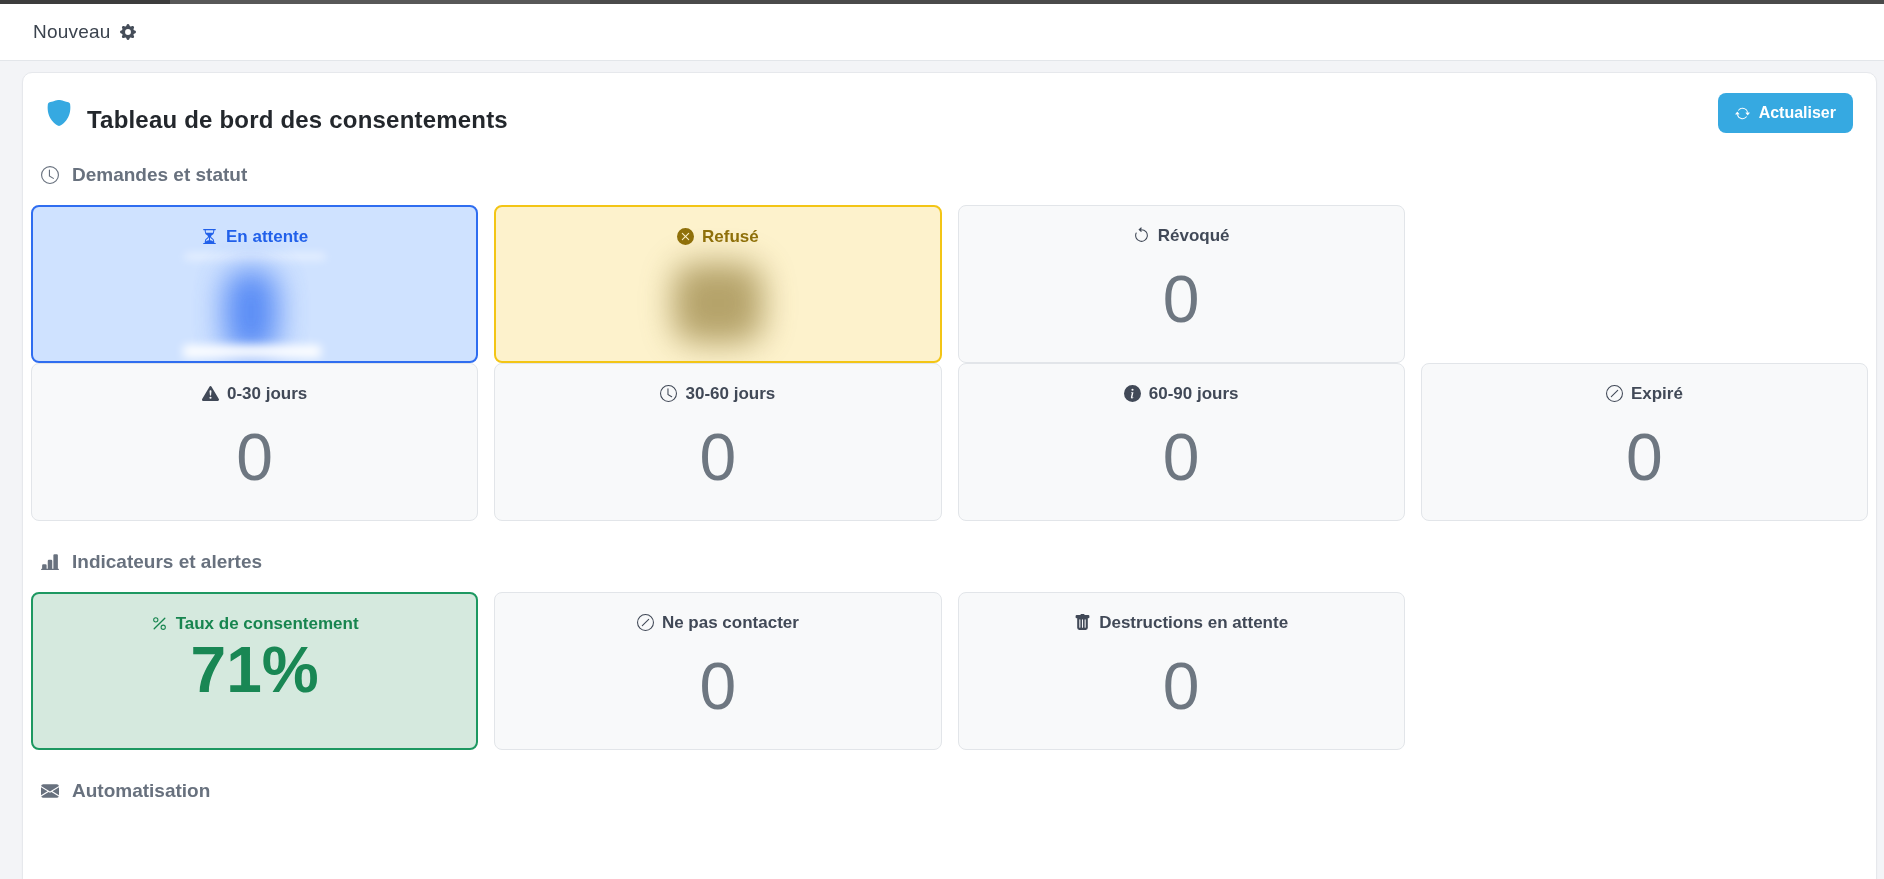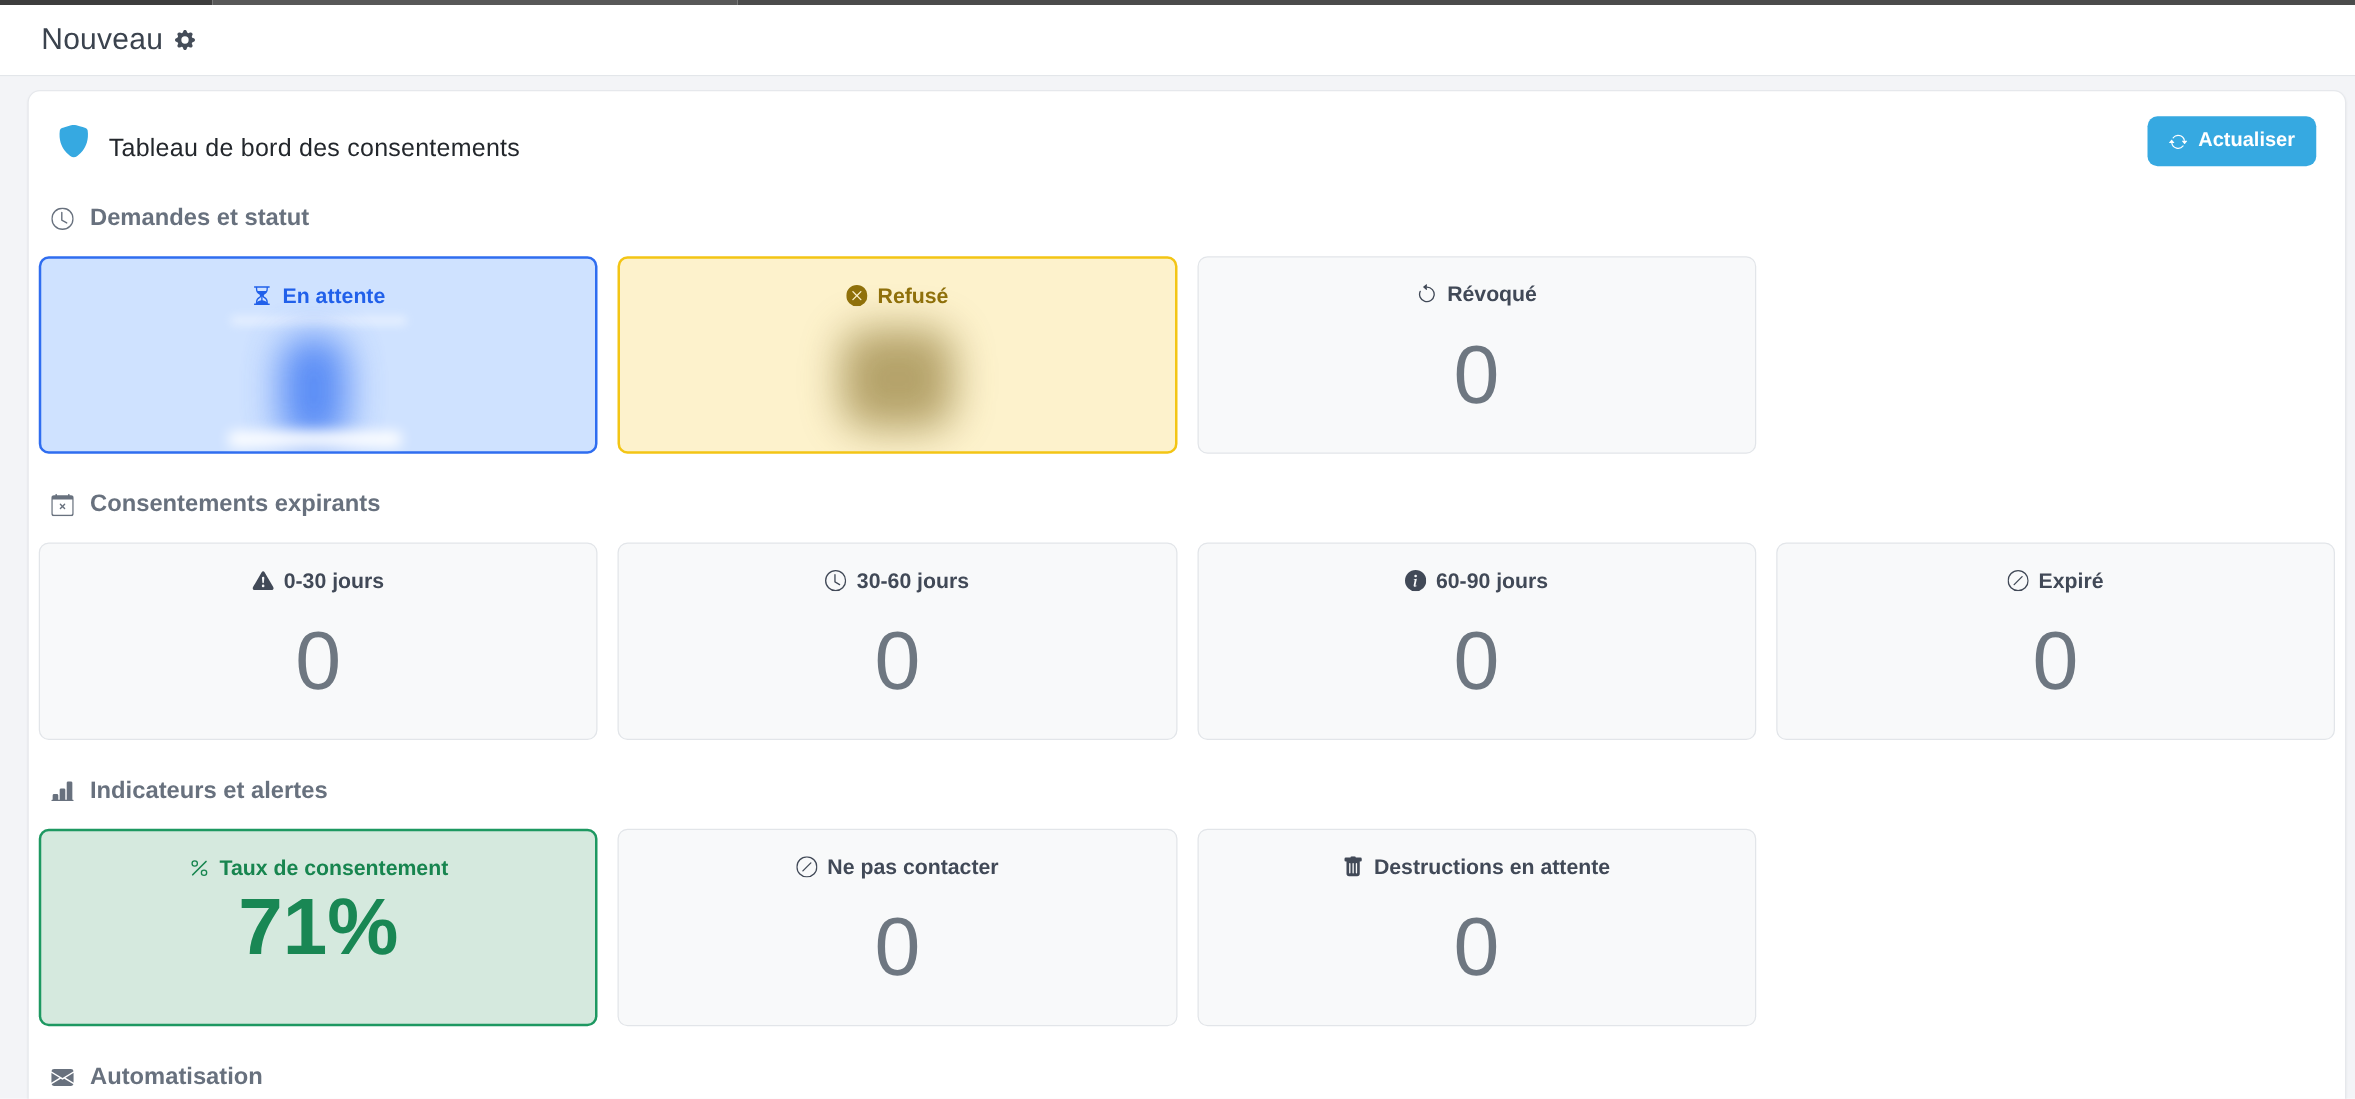--- a/index.html
+++ b/index.html
@@ -13,39 +13,39 @@
   .top-strip { height:4px; display:flex; }
   .top-strip .seg1 { width:170px; background:#3d3d3d; }
   .top-strip .seg2 { width:420px; background:#585858; }
   .top-strip .seg3 { flex:1; background:#4b4b4b; }
 
   
   .topbar {
     height:57px; background:#ffffff; border-bottom:1px solid #e3e6ea;
     display:flex; align-items:center; padding-left:33px; gap:10px;
   }
-  .brand { font-size:24px; color:#3b434e; letter-spacing:.2px; }
+  .brand { font-size:19px; color:#3b434e; letter-spacing:.2px; }
   .icon { display:inline-flex; }
   .icon svg { width:1em; height:1em; display:block; }
   .gear { font-size:16px; color:#454d59; cursor:pointer; }
 
   
   .page { padding:11px 7px 0 22px; }
   .main-card {
     background:#ffffff; border:1px solid #e6e8ec; border-radius:10px;
     padding:20px 8px; height:910px;
     box-shadow:0 1px 2px rgba(16,24,40,.03);
   }
   .title-row {
     display:flex; justify-content:space-between; align-items:center;
     margin:0 15px; height:40px;
   }
   .title-group { display:flex; align-items:center; gap:15px; }
   .shield { font-size:26px; color:#36a9e1; }
-  h1 { font-size:20px; font-weight:400; color:#23272c; letter-spacing:.2px;margin-top:13px; }
+  h1 { font-size:24px; font-weight:700; color:#23272c; letter-spacing:.2px;margin-top:13px; }
   .refresh-btn {
     display:inline-flex; align-items:center; gap:9px; border:none; cursor:pointer;
     background:#36a9e1; color:#ffffff; height:40px; padding:0 17px;
     border-radius:8px; font-size:16px; font-weight:600;
     font-family:"Liberation Sans", sans-serif;
   }
   .refresh-btn .icon { font-size:15px; }
 
   
   .section-header {
@@ -186,29 +186,20 @@
                 <path fill-rule="evenodd" d="M8 3a5 5 0 1 1-4.546 2.914.5.5 0 0 0-.908-.417A6 6 0 1 0 8 2v1z"></path>
                 <path d="M8 4.466V.534a.25.25 0 0 0-.41-.192L5.23 2.308a.25.25 0 0 0 0 .384l2.36 1.966A.25.25 0 0 0 8 4.466z"></path>
               </svg>
           </span>
           <span>Révoqué</span>
         </div>
         <div class="stat-value">0</div>
       </div>
     </div>
 
-    <div class="section-header">
-      <span class="icon">
-        <svg viewBox="0 0 16 16" fill="currentColor">
-            <path d="M6.146 7.146a.5.5 0 0 1 .708 0L8 8.293l1.146-1.147a.5.5 0 1 1 .708.708L8.707 9l1.147 1.146a.5.5 0 0 1-.708.708L8 9.707l-1.146 1.147a.5.5 0 0 1-.708-.708L7.293 9 6.146 7.854a.5.5 0 0 1 0-.708z"></path>
-            <path d="M3.5 0a.5.5 0 0 1 .5.5V1h8V.5a.5.5 0 0 1 1 0V1h1a2 2 0 0 1 2 2v11a2 2 0 0 1-2 2H2a2 2 0 0 1-2-2V3a2 2 0 0 1 2-2h1V.5a.5.5 0 0 1 .5-.5zM1 4v10a1 1 0 0 0 1 1h12a1 1 0 0 0 1-1V4H1z"></path>
-          </svg>
-      </span>
-      <span>Consentements expirants</span>
-    </div>
     <div class="stats-grid">
       <div class="stat-card v-neutral">
         <div class="stat-label">
           <span class="icon">
             <svg viewBox="0 0 16 16" fill="currentColor">
                 <path d="M8.982 1.566a1.13 1.13 0 0 0-1.96 0L.165 13.233c-.457.778.091 1.767.98 1.767h13.713c.889 0 1.438-.99.98-1.767L8.982 1.566zM8 5c.535 0 .954.462.9.995l-.35 3.507a.552.552 0 0 1-1.1 0L7.1 5.995A.905.905 0 0 1 8 5zm.002 6a1 1 0 1 1 0 2 1 1 0 0 1 0-2z"></path>
               </svg>
           </span>
           <span>0-30 jours</span>
         </div>

